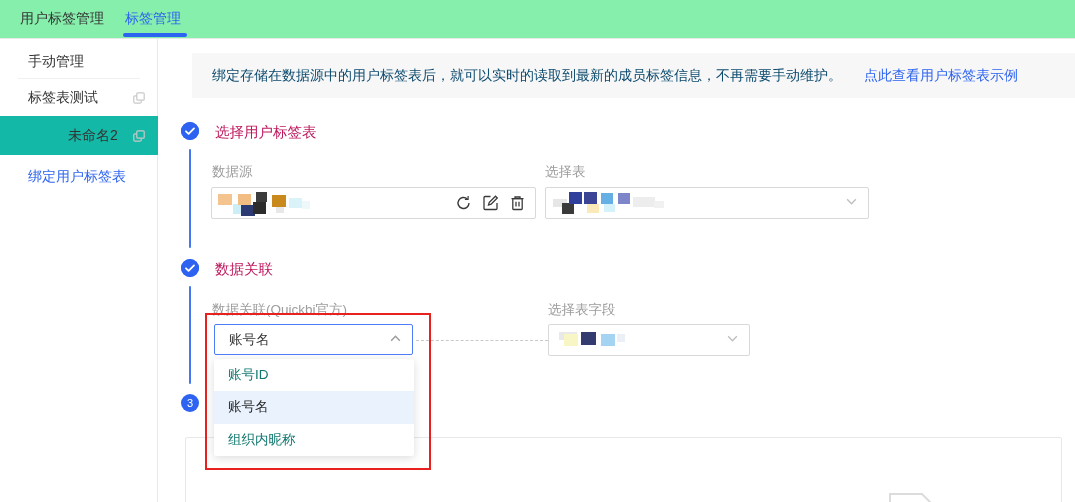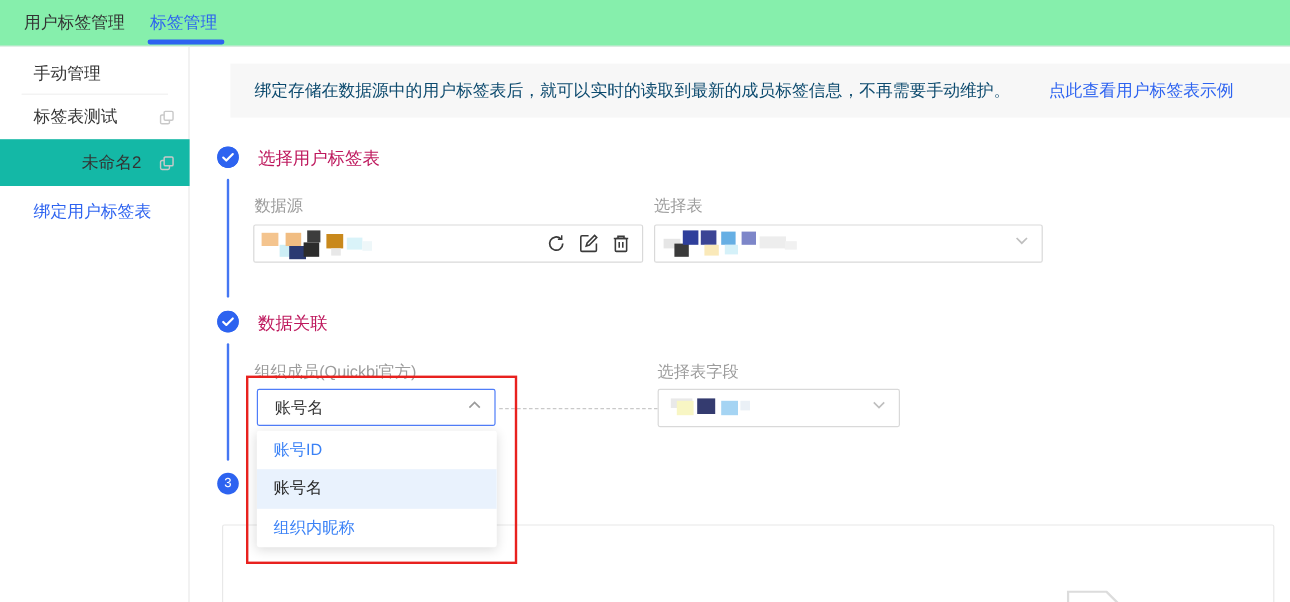--- a/index.html
+++ b/index.html
@@ -19,21 +19,21 @@
   .side-item { position:absolute; left:0; width:158px; height:39px; display:flex; align-items:center; font-size:14px; color:#333; cursor:pointer; }
   .side-item .lbl { margin-left:28px; }
   .side-item.sel { background:#14b8a6;justify-content:center; }
   .side-item.link { color:#2d63f0; }
   .side-sep { position:absolute; left:18px; width:122px; height:1px; background:#f0f0f0; }
   .copy-ic { position:absolute; right:12px; top:50%; transform:translateY(-50%); width:14px; height:14px; }
 
   
   .banner { position:absolute; left:192px; top:53px; width:883px; height:45px; background:#f7f7f7; display:flex; align-items:center; }
   .banner .txt { margin-left:20px; font-size:14px; color:#0c4a6e; }
-  .banner .lnk { margin-left:32px; font-size:14px; color:#2d63f0; cursor:pointer; white-space:nowrap; }
+  .banner .lnk { margin-left:22px; font-size:14px; color:#2d63f0; cursor:pointer; white-space:nowrap; }
 
   
   .step-ic { position:absolute; width:18px; height:18px; border-radius:50%; background:#2d63f0; display:flex; align-items:center; justify-content:center; }
   .step-ic svg { display:block; }
   .step-num { position:absolute; width:18px; height:18px; border-radius:50%; background:#2d63f0; color:#fff; font-size:11px; display:flex; align-items:center; justify-content:center; }
   .step-title { position:absolute; font-size:14.5px; color:#be185d; }
   .vline { position:absolute; left:189px; width:2px; background:#4577f3; border-radius:1px; }
   .fld-label { position:absolute; font-size:13.5px; color:#9c9c9c; }
 
   .inputbox { position:absolute; background:#fff; border:1px solid #d9d9d9; border-radius:2px; }
@@ -42,21 +42,21 @@
   .mz { position:absolute; }
   .chev { position:absolute; right:10px; top:50%; transform:translateY(-50%); }
   .act-icons { position:absolute; right:9px; top:50%; transform:translateY(-50%); display:flex; gap:10px; }
   .act-icons span { width:17px; height:17px; cursor:pointer; display:block; }
 
   .dash-line { position:absolute; height:0; border-top:1px dashed #c9c9c9; }
 
   
   .dd-panel { position:absolute; left:214px; top:359px; width:200px; height:97px; background:#fff; border-radius:2px;
               box-shadow:0 2px 10px rgba(0,0,0,0.14); z-index:5; overflow:hidden; }
-  .dd-opt { height:32.3px; display:flex; align-items:center; padding-left:14px; font-size:13.5px; color:#3b82f6; cursor:pointer; }
+  .dd-opt { height:32.3px; display:flex; align-items:center; padding-left:14px; font-size:13.5px; color:#0f766e; cursor:pointer; }
   .dd-opt.sel { background:#e9f2fd; color:#262626; }
 
   
   .redbox { position:absolute; left:205px; top:313px; width:226px; height:157px; border:2px solid #e8211e; z-index:6; pointer-events:none; }
 
   
   .bottom-box { position:absolute; left:185px; top:437px; width:877px; height:80px; background:#fff; border:1px solid #e8e8e8; border-radius:2px; }
   .doc-ic { position:absolute; left:889px; top:491px; z-index:1; }
 </style>
 </head>
@@ -151,21 +151,21 @@
 
   <div class="step-ic" style="left:181px; top:259px;">
     <svg viewBox="0 0 18 18" width="18" height="18">
       <circle cx="9" cy="9" r="9" fill="#2d63f0"></circle>
       <path d="M5 9.3l2.6 2.5L13 6.4" stroke="#fff" stroke-width="1.8" fill="none" stroke-linecap="round" stroke-linejoin="round"></path>
     </svg>
   </div>
   <div class="step-title" style="left:215px; top:260px;">数据关联</div>
   <div class="vline" style="top:286px; height:98px;"></div>
 
-  <div class="fld-label" style="left:212px; top:301px;">组织成员(Quickbi官方)</div>
+  <div class="fld-label" style="left:212px; top:301px;">数据关联(Quickbi官方)</div>
   <div class="inputbox focused" style="left:214px; top:324px; width:199px; height:31px;">
     <span class="val">账号名</span>
     <span class="chev">
       <svg viewBox="0 0 12 12" width="13" height="13" fill="none" stroke="#9b9b9b" stroke-width="1.3">
         <path d="M2 8l4-4 4 4"></path>
       </svg>
     </span>
   </div>
 
   <div class="dash-line" style="left:416px; top:340px; width:132px;"></div>

